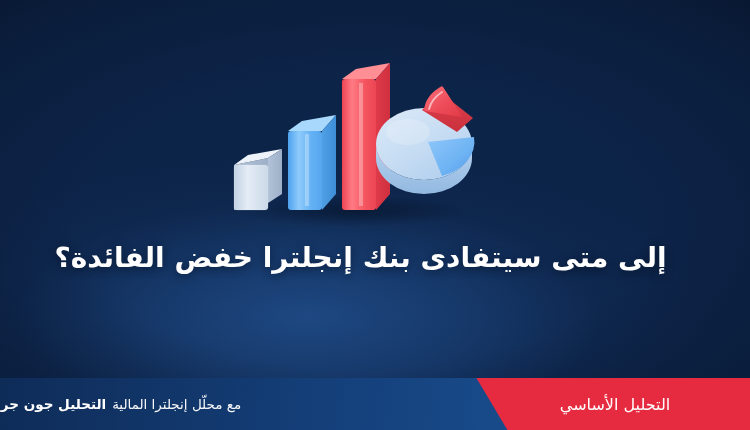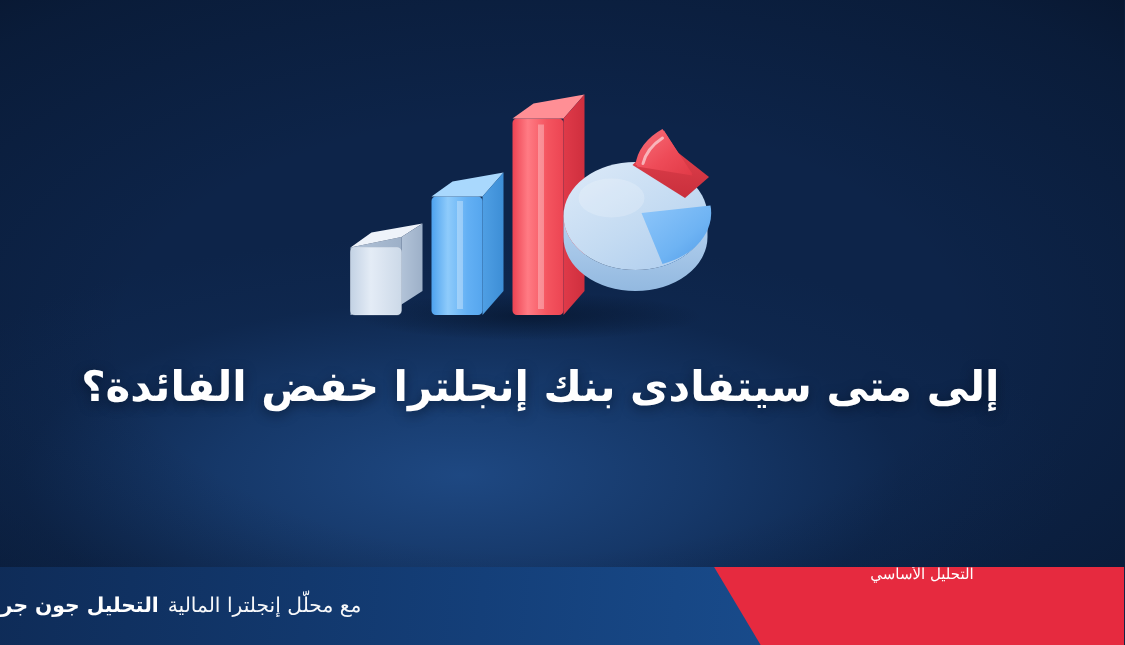--- a/index.html
+++ b/index.html
@@ -118,24 +118,25 @@
   .footer-credit .with-text { font-weight: 400; opacity: 0.97; }
   .footer-credit .author { font-weight: 700; margin-right: 6px; }
   .footer-section {
     position: absolute;
     left: auto;
     right: 0;
     top: 0;
     height: 52px;
     width: 270px;
     display: flex;
+    align-items: center;
     justify-content: center;
     direction: rtl;
     color: #ffffff;
-    font-size: 10px;
+    font-size: 16px;
     font-weight: 400;
     white-space: nowrap;
   }
 </style>
 </head>
 <body>
 
 <div class="card">
 
   <div class="bg-base"></div>

